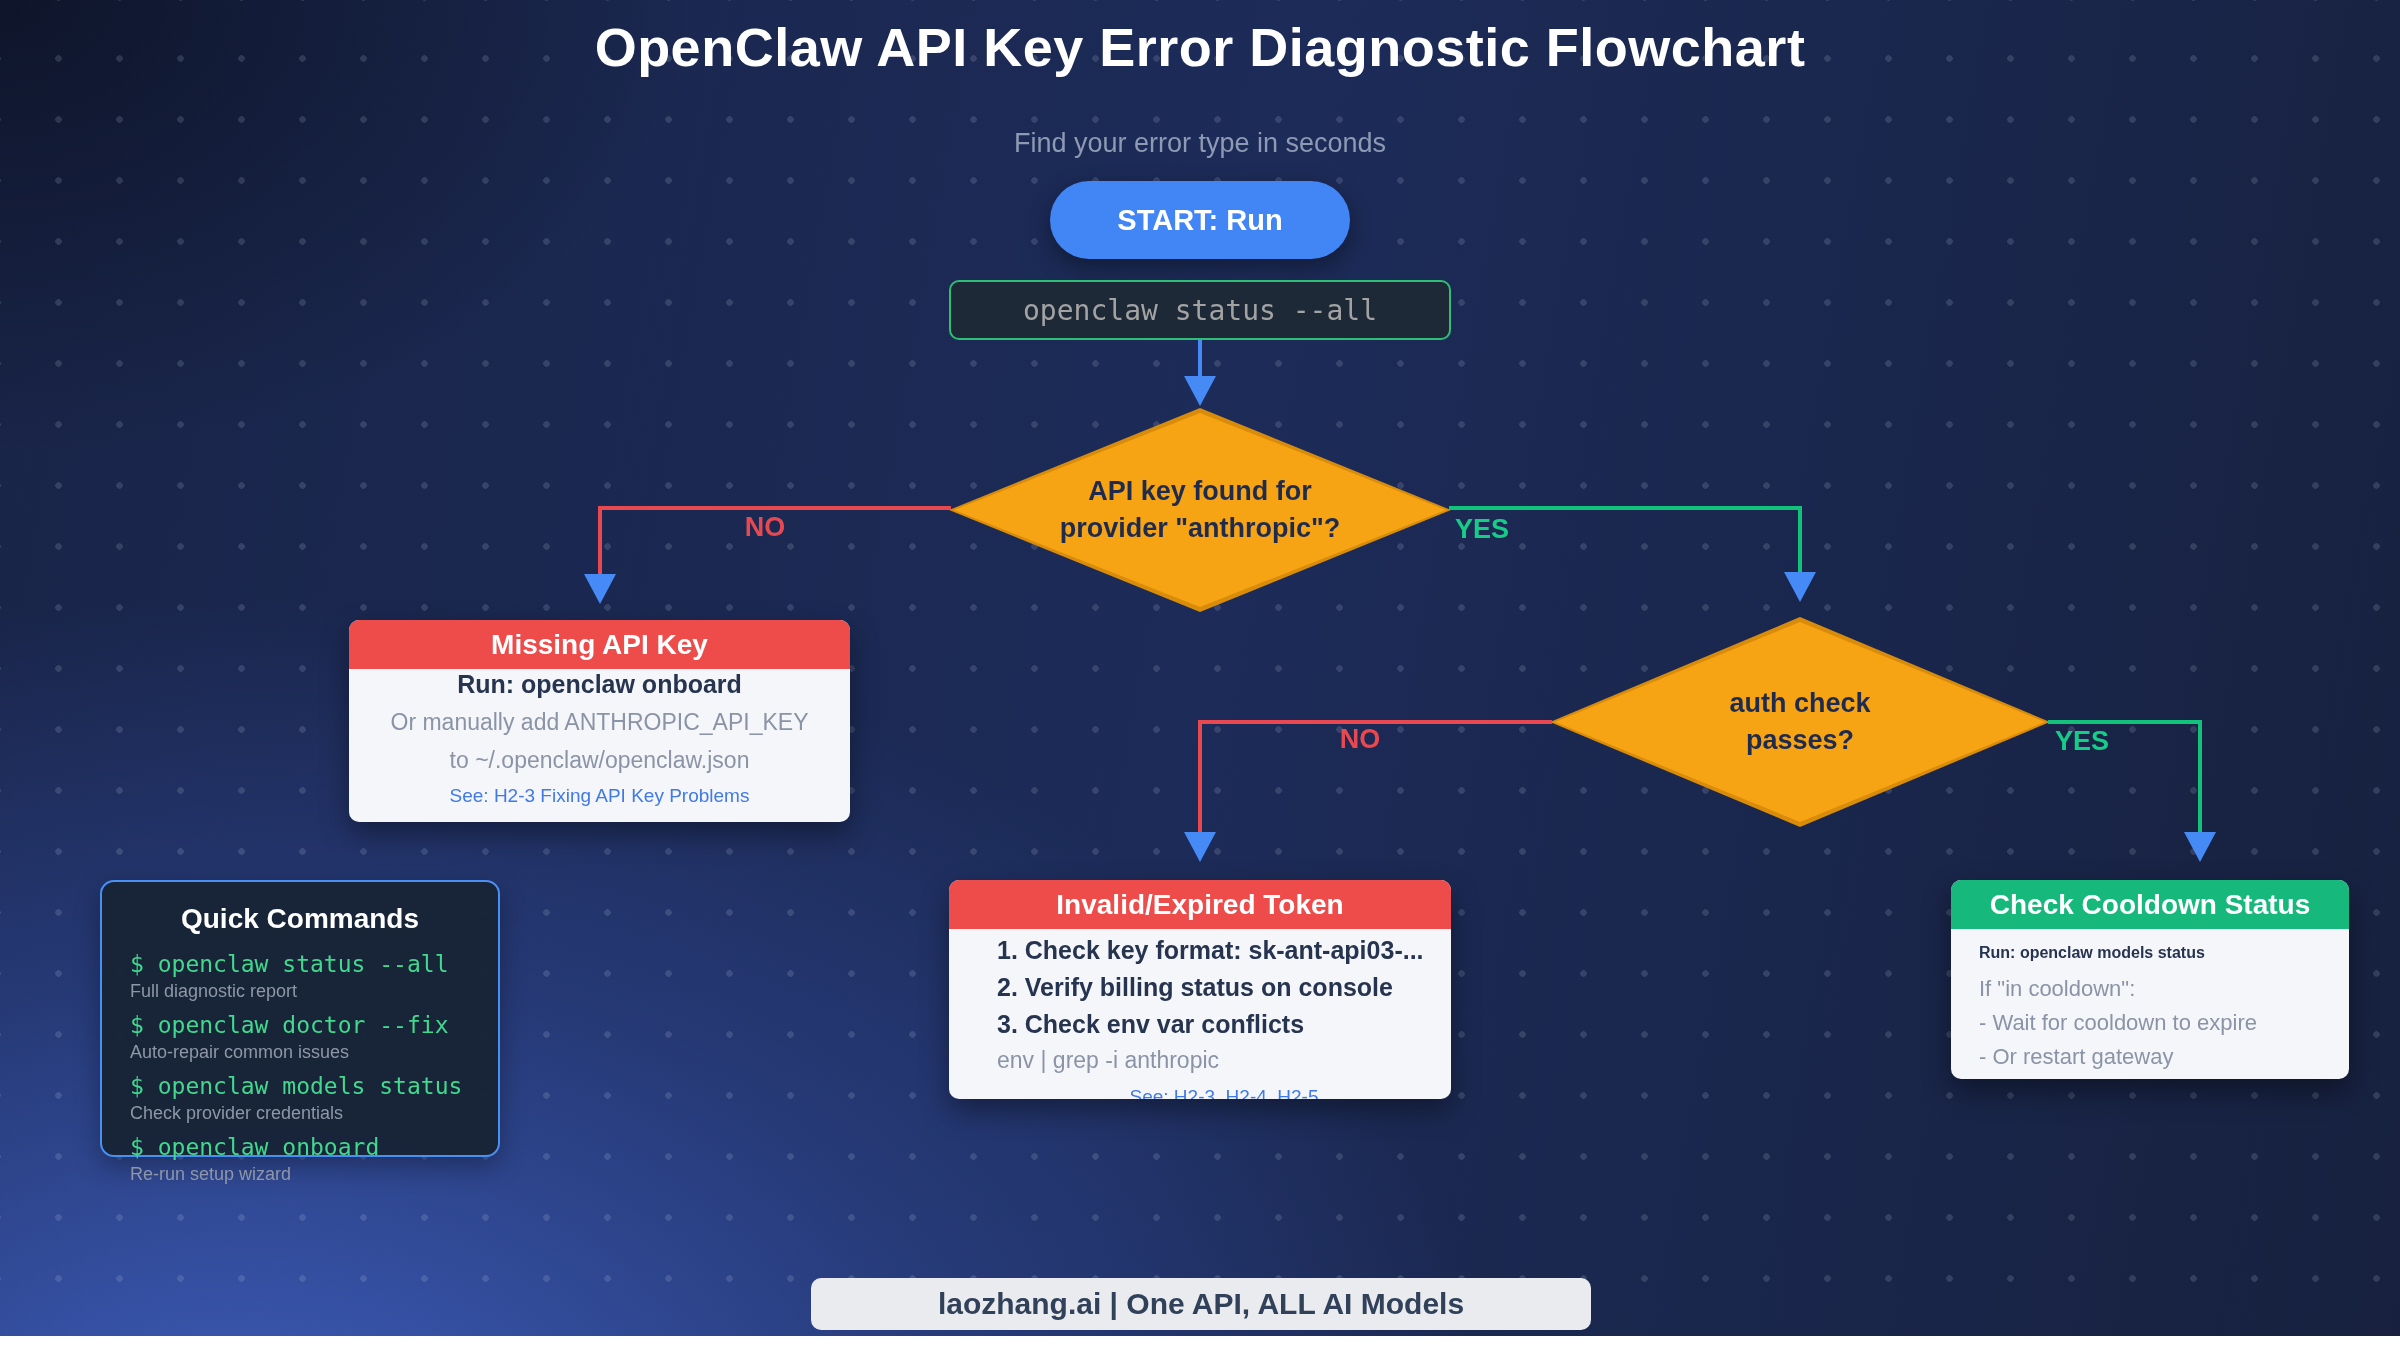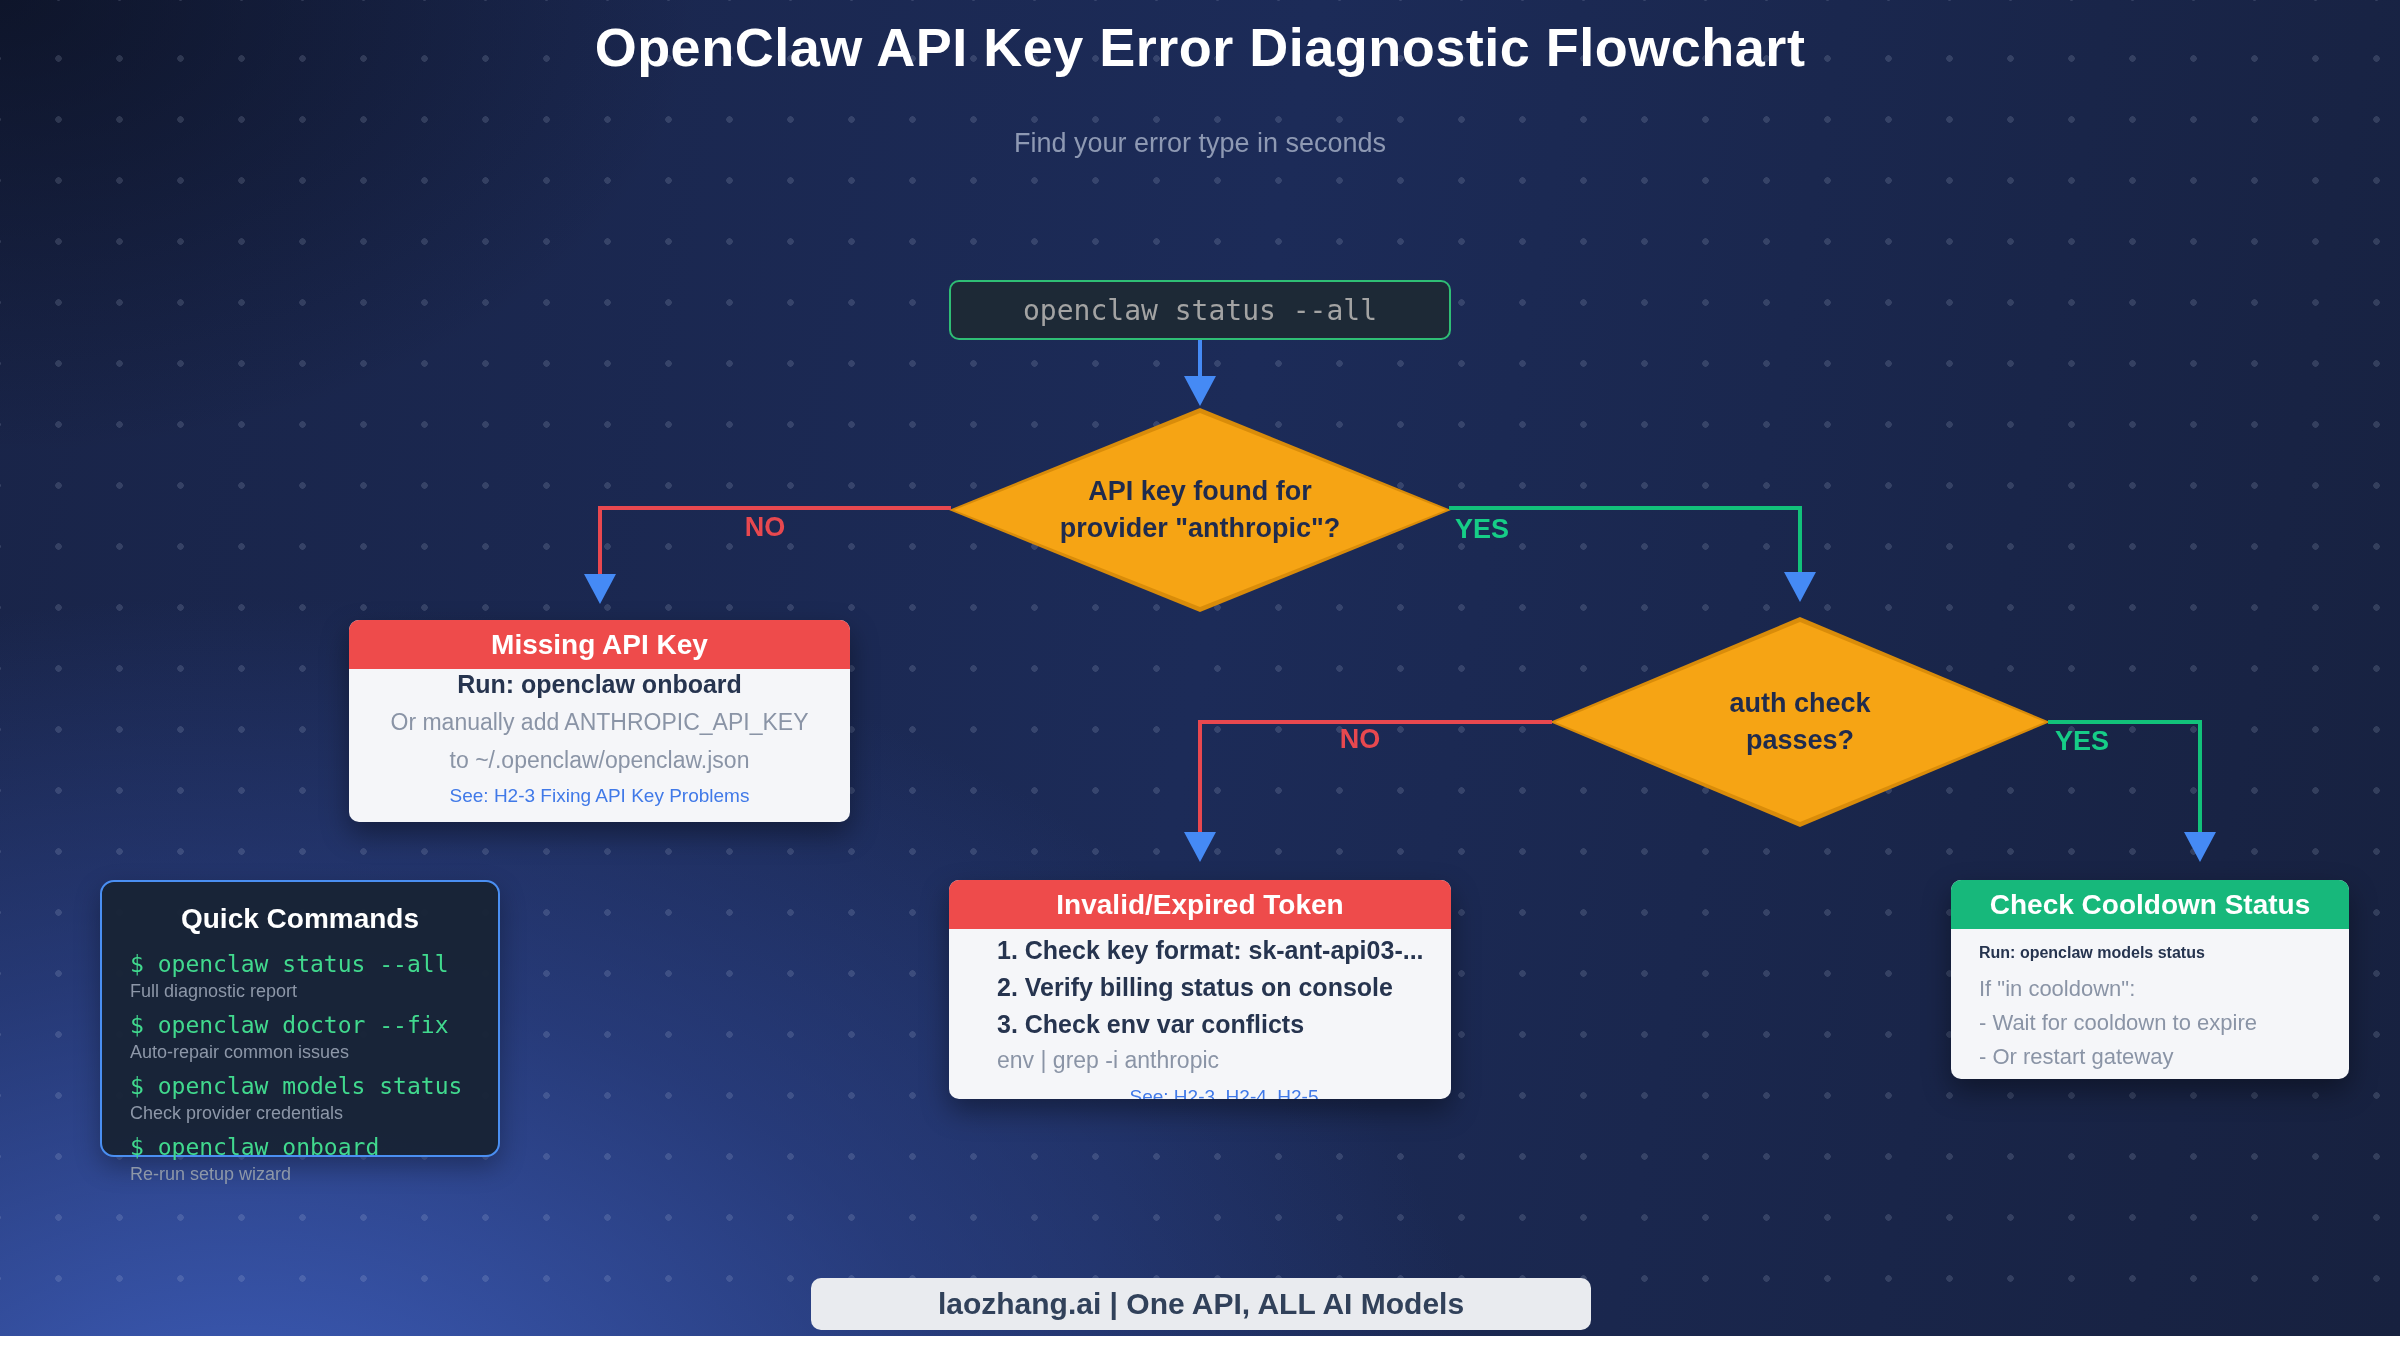--- a/index.html
+++ b/index.html
@@ -148,20 +148,21 @@
   }
 </style>
 </head>
 <body>
 
 <div class="canvas">
 
   <div class="page-title">OpenClaw API Key Error Diagnostic Flowchart</div>
   <div class="page-subtitle">Find your error type in seconds</div>
 
+  <div class="start-btn">START: Run</div>
 
   <div class="code-node">
     <span>openclaw status --all</span>
   </div>
 
   <div class="vline c-blue" style="left:1198px; top:340px; height:38px;"></div>
   <div class="arrow-head" style="left:1184px; top:376px;"></div>
 
   <div class="diamond" id="diamond1">
     <div class="inner">

